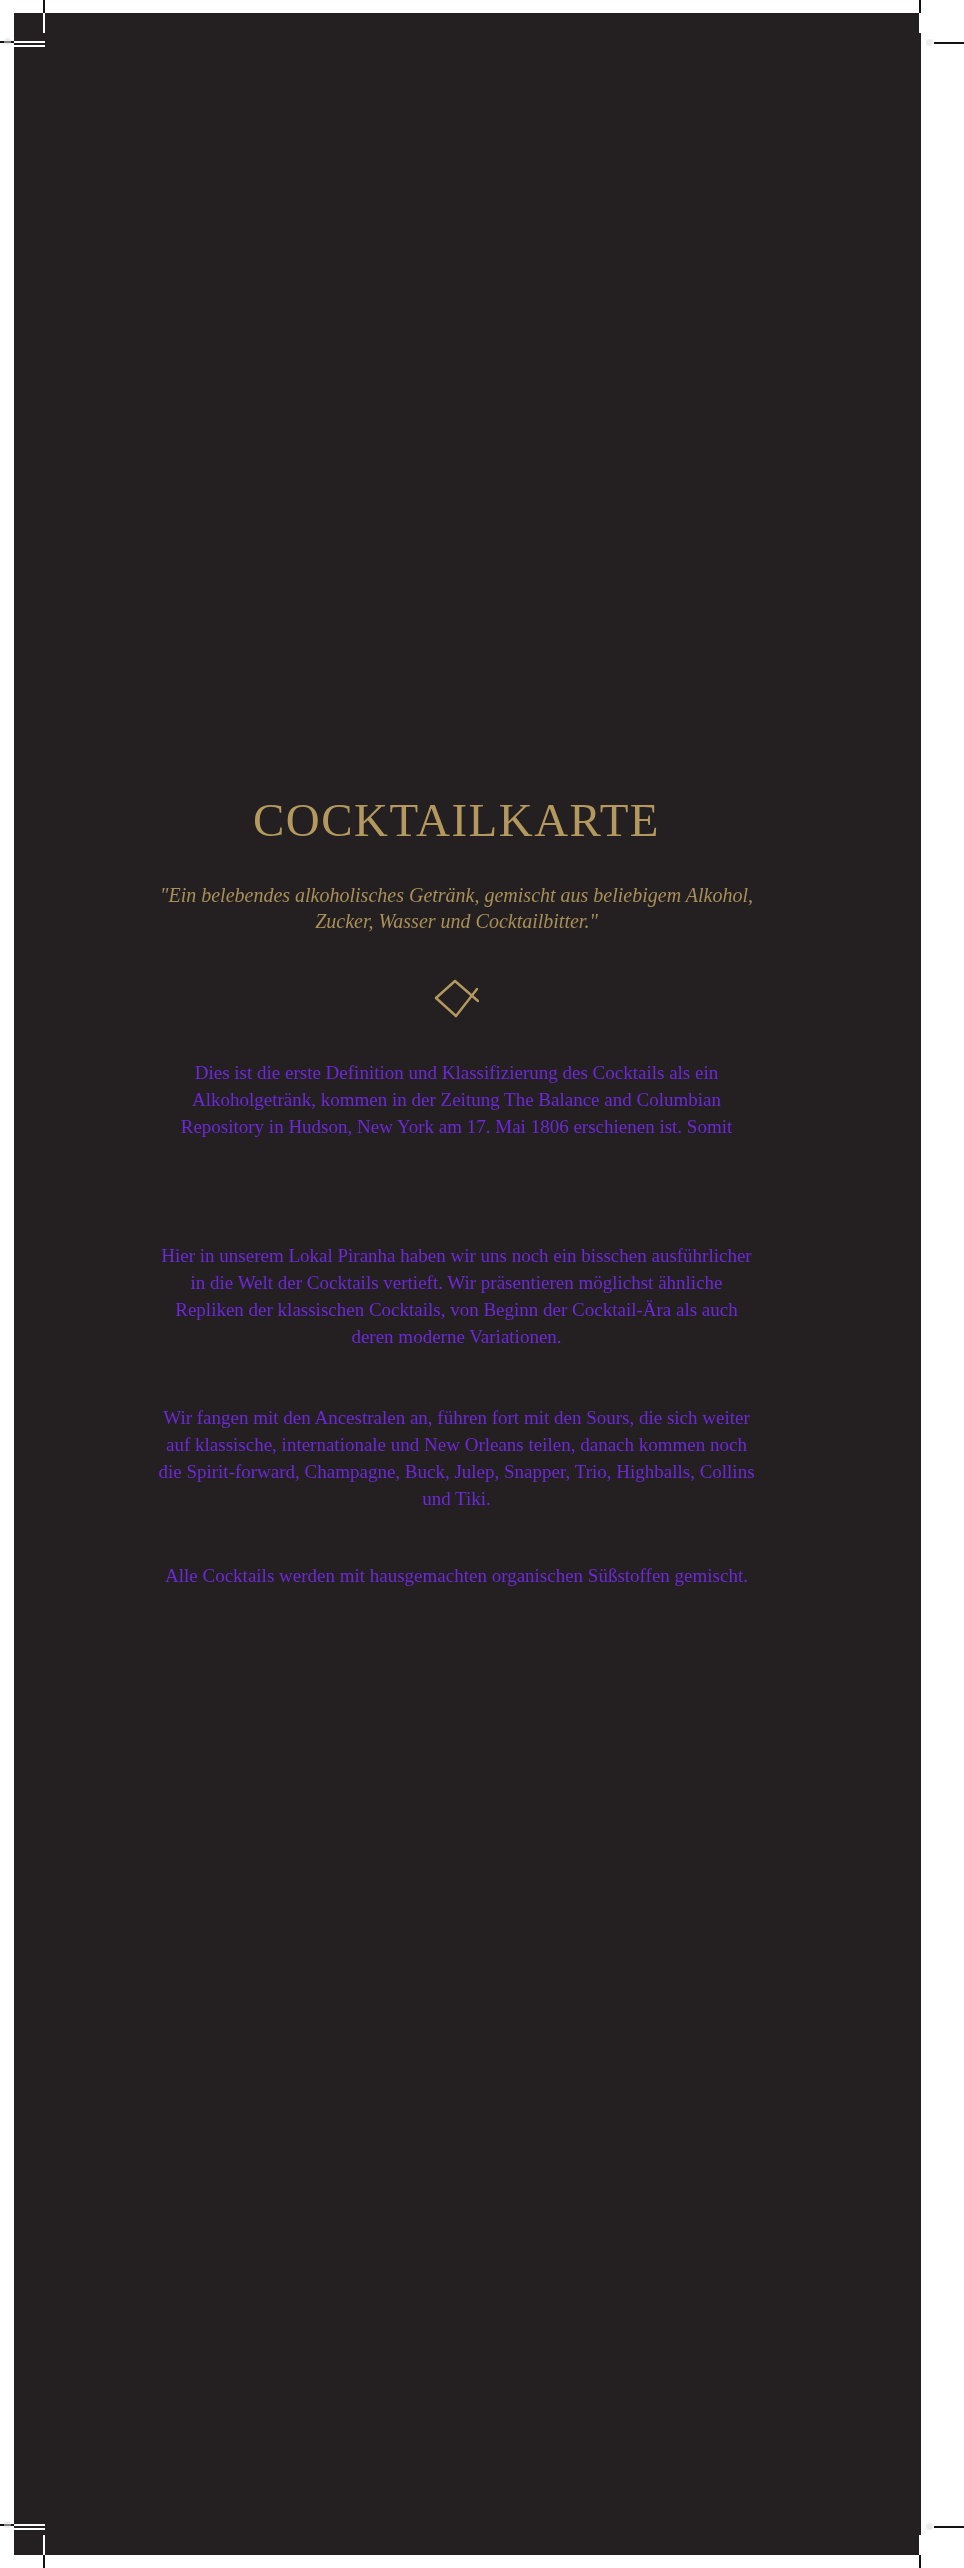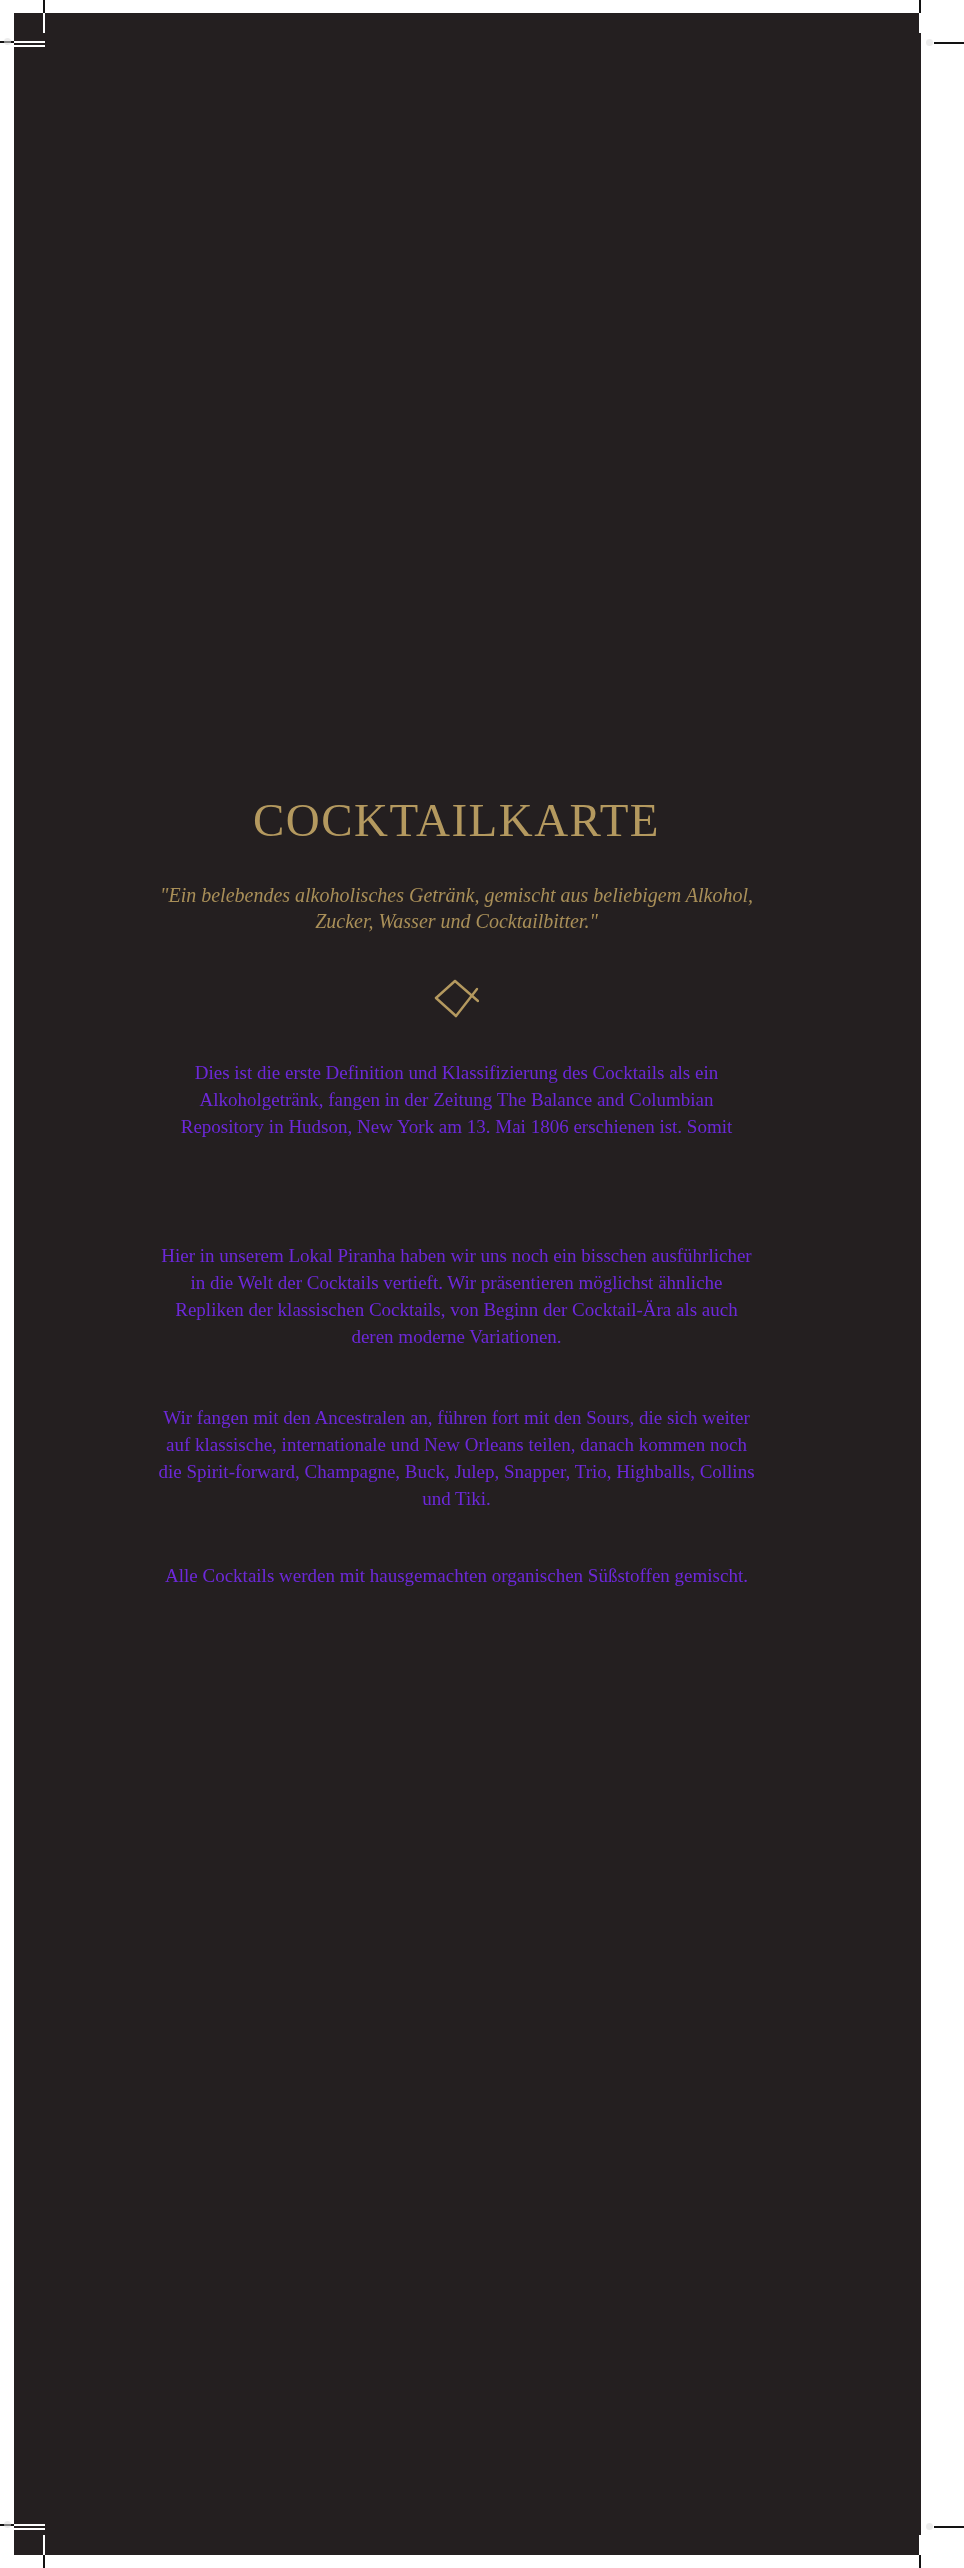--- a/index.html
+++ b/index.html
@@ -80,22 +80,22 @@
     <g fill="none" stroke="#b4995f" stroke-width="2.4" stroke-linecap="round">
       <path d="M22,3 L45,23"></path>
       <path d="M23,38 L44,11"></path>
       <path d="M22,3 L3,20"></path>
       <path d="M3,20 L23,38"></path>
     </g>
   </svg>
 
   <div class="col body-par par-definition">
     <div>Dies ist die erste Definition und Klassifizierung des Cocktails als ein</div>
-    <div>Alkoholgetränk, fangen in der Zeitung The Balance and Columbian</div>
-    <div>Repository in Hudson, New York am 13. Mai 1806 erschienen ist. Somit</div>
+    <div>Alkoholgetränk, kommen in der Zeitung The Balance and Columbian</div>
+    <div>Repository in Hudson, New York am 17. Mai 1806 erschienen ist. Somit</div>
   </div>
 
 
   <div class="col body-par par-about">
     <div>Hier in unserem Lokal Piranha haben wir uns noch ein bisschen ausführlicher</div>
     <div>in die Welt der Cocktails vertieft. Wir präsentieren möglichst ähnliche</div>
     <div>Repliken der klassischen Cocktails, von Beginn der Cocktail-Ära als auch</div>
     <div>deren moderne Variationen.</div>
   </div>
 

